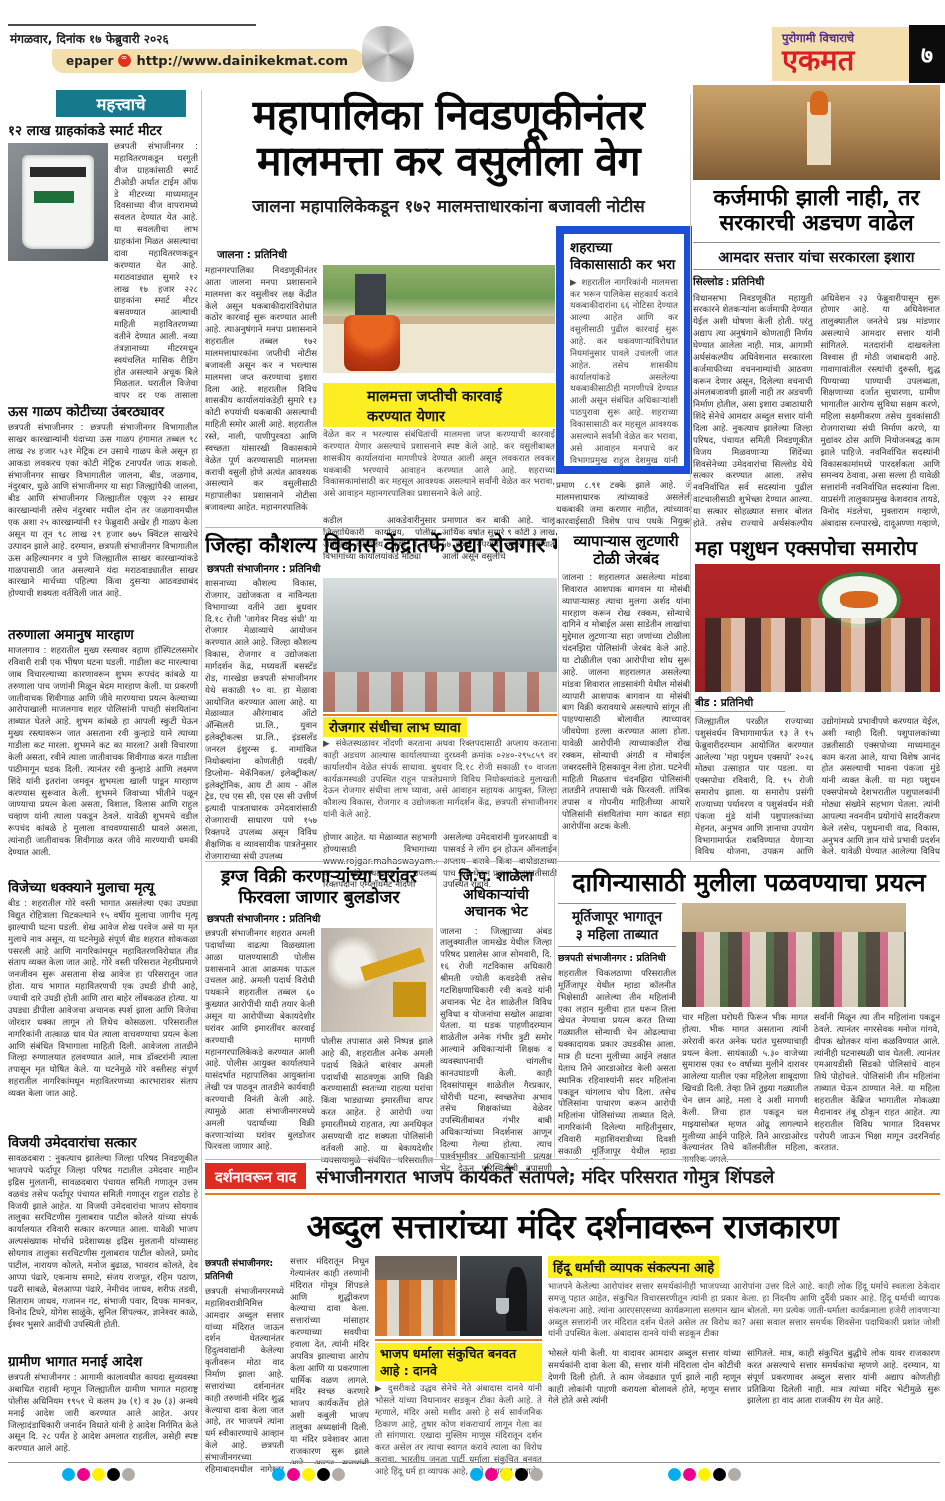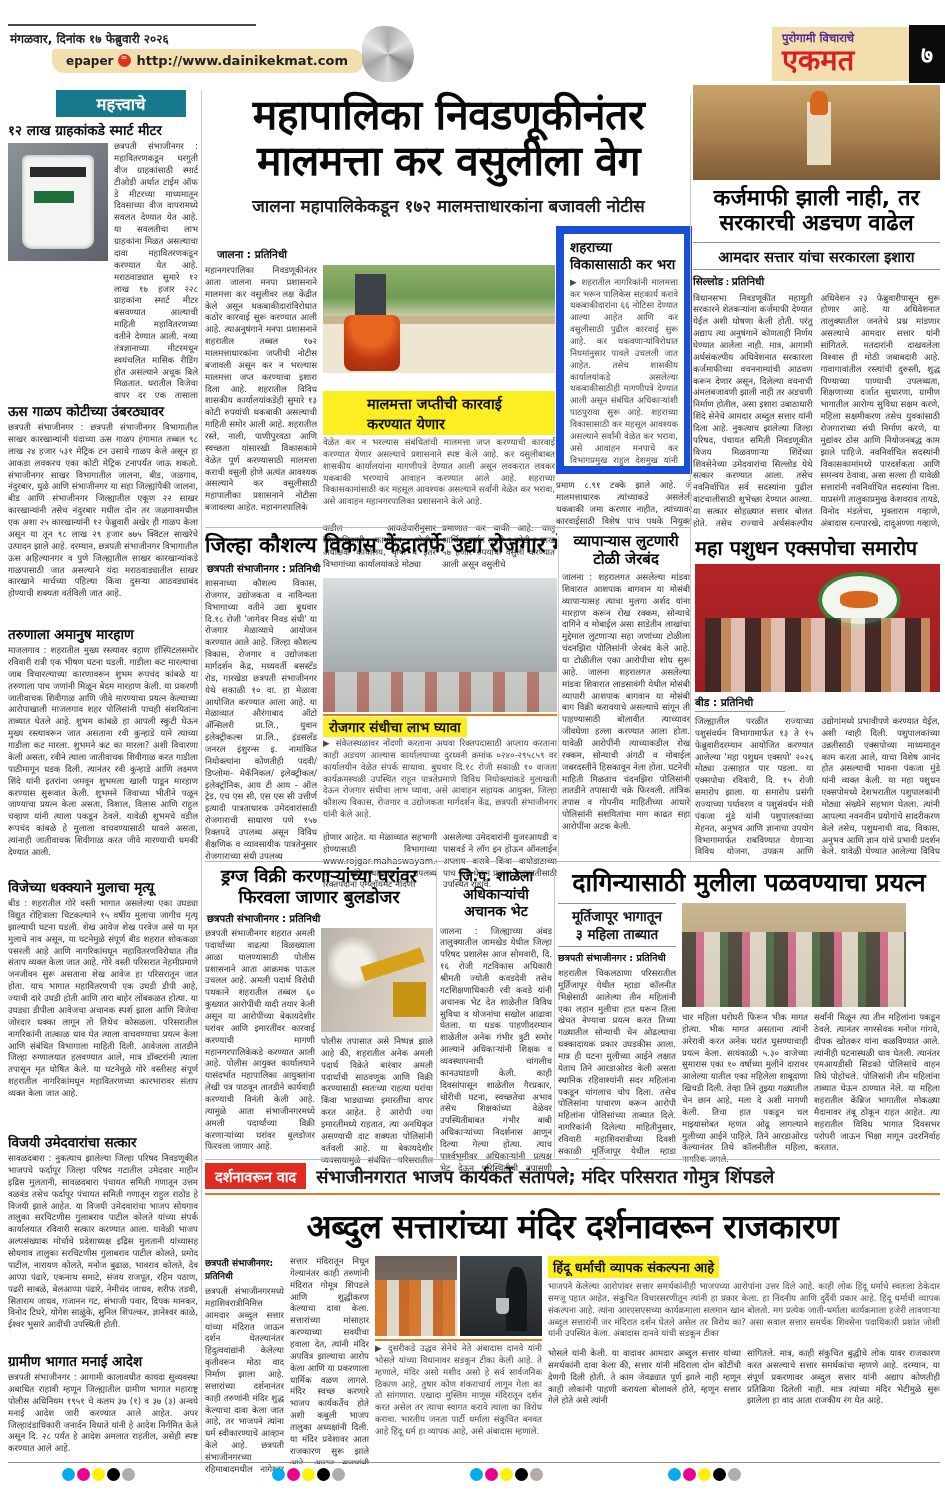--- a/index.html
+++ b/index.html
@@ -205,21 +205,21 @@
     <div class="byline" style="margin:0 0 4px 12px;">जालना : प्रतिनिधी</div>
     <div class="flexrow">
       <div class="body-txt" style="width:112px; height:262px;">महानगरपालिका निवडणूकीनंतर आता जालना मनपा प्रशासनाने मालमत्ता कर वसुलीवर लक्ष केंद्रीत केले असून थकबाकीदारांविरोधात कठोर कारवाई सुरू करण्यात आली आहे. त्याअनुषंगाने मनपा प्रशासनाने शहरातील तब्बल १७२ मालमत्ताधारकांना जप्तीची नोटीस बजावली असून कर न भरल्यास मालमत्ता जप्त करण्याचा इशारा दिला आहे. शहरातील विविध शासकीय कार्यालयांकडेही सुमारे १३ कोटी रुपयांची थकबाकी असल्याची माहिती समोर आली आहे. शहरातील रस्ते, नाली, पाणीपुरवठा आणि स्वच्छता यांसारखी विकासकामे वेळेत पूर्ण करण्यासाठी मालमत्ता कराची वसुली होणे अत्यंत आवश्यक असल्याने कर वसुलीसाठी महापालीका प्रशासनाने नोटीसा बजावल्या आहेत. महानगरपालिके</div>
       <div style="width:232px;">
         <div class="ph ph-building" style="width:232px; height:108px;">
           <div class="wall"></div>
             <div class="roof"></div>
             <div class="statue"></div>
             <div class="garland"></div>
         </div>
-        <div class="ystrip" style="margin-top:18px;padding-left:44px;">मालमत्ता जप्तीची कारवाई करण्यात येणार</div>
+        <div class="ystrip" style="margin-top:10px;padding-left:44px;">मालमत्ता जप्तीची कारवाई करण्यात येणार</div>
         <div class="body-txt gray-txt" style="height:82px; margin-top:2px;">वेळेत कर न भरल्यास संबंधितांची मालमत्ता जप्त करण्याची कारवाई करण्यात येणार असल्याचे प्रशासनाने स्पष्ट केले आहे. कर वसुलीबाबत शासकीय कार्यालयांना मागणीपत्रे देण्यात आली असून लवकरात लवकर थकबाकी भरण्याचे आवाहन करण्यात आले आहे. शहराच्या विकासकामांसाठी कर महसूल आवश्यक असल्याने सर्वांनी वेळेत कर भरावा, असे आवाहन महानगरपालिका प्रशासनाने केले आहे.</div>
         <div class="flexrow" style="margin-top:4px;">
           <div class="body-txt" style="width:113px; height:58px;">कडील आकडेवारीनुसार जिल्हाधिकारी कार्यालय, पोलीस अधीक्षक कार्यालय, कृषी व इतर विभागांच्या कार्यालयांकडे मोठ्या</div>
           <div class="body-txt" style="width:113px; height:58px;">प्रमाणात कर बाकी आहे. चालू आर्थिक वर्षात सुमारे ९ कोटी ३ लाख ५७ हजार रुपयांची वसुली करण्यात आली असून वसुलीचे</div>
         </div>
       </div>
     </div>
   </div>
 
   <div id="sidebox">
@@ -317,20 +317,21 @@
       <div class="body-txt" style="width:80px; height:208px;">सत्तार मंदिरातून निघून गेल्यानंतर काही तरुणांनी मंदिरात गोमूत्र शिंपडले आणि शुद्धीकरण केल्याचा दावा केला. सत्तारांच्या मांसाहार करण्याच्या सवयीचा हवाला देत, त्यांनी मंदिर अपवित्र झाल्याचा आरोप केला आणि या प्रकरणाला धार्मिक वळण लागले. मंदिर स्वच्छ करणारे भाजप कार्यकर्तेच होते अशी कबुली भाजप तालुका अध्यक्षांनी दिली. या मंदिर प्रवेशावर आता राजकारण सुरू झाले आहे. अब्दुल सत्तारांनी हिंदू धर्म स्वीकारला आहे का ? नसेल तर मग त्यांनी बाहेरून दर्शन घ्यायला हवे होते अशी टीका भाजप आध्यात्मिक आघाडी प्रमुख आचार्य तुषार</div>
       <div style="width:168px;">
         <div class="flexrow" style="gap:3px;">
           <div class="ph ph-temple1" style="width:82px; height:80px;"></div>
           <div class="ph ph-temple2" style="width:82px; height:80px;">
               <div class="man"></div>
               <div class="bucket"></div>
             </div>
         </div>
         <div class="oline" style="margin-top:3px;"></div>
+        <div class="ytitle-sm" style="margin-top:2px;">भाजप धर्माला संकुचित बनवत आहे : दानवे</div>
         <div class="body-txt gray-txt" style="height:106px; margin-top:2px;">▶ दुसरीकडे उद्धव सेनेचे नेते अंबादास दानवे यांनी भोसले यांच्या विधानावर सडकून टीका केली आहे. ते म्हणाले, मंदिर असो मशीद असो हे सर्व सार्वजनिक ठिकाण आहे, तुषार कोण शंकराचार्य लागून गेला का तो सांगणारा. एखादा मुस्लिम माणूस मंदिरातून दर्शन करत असेल तर त्याचा स्वागत करावे त्याला का विरोध करावा. भारतीय जनता पार्टी धर्माला संकुचित बनवत आहे हिंदू धर्म हा व्यापक आहे, असे अंबादास म्हणाले.</div>
       </div>
       <div style="width:395px;">
         <div class="ytitle-sm" style="font-size:13px;">हिंदू धर्माची व्यापक संकल्पना आहे</div>
         <div class="body-txt gray-txt" style="height:62px; margin-top:3px;">भाजपने केलेल्या आरोपांवर सत्तार समर्थकांनीही भाजपच्या आरोपांना उत्तर दिले आहे. काही लोक हिंदू धर्माचे स्वतःला ठेकेदार समजू पहात आहेत, संकुचित विचारसरणीतून त्यांनी हा प्रकार केला. हा निंदनीय आणि दुर्दैवी प्रकार आहे. हिंदू धर्माची व्यापक संकल्पना आहे. त्यांना आरएसएसच्या कार्यक्रमाला सलमान खान बोलतो. मग प्रत्येक जाती-धर्माला कार्यक्रमाला हजेरी लावणाऱ्या अब्दुल सत्तारांनी जर मंदिरात दर्शन घेतले असेल तर विरोध का? असा सवाल सत्तार समर्थक शिवसेना पदाधिकारी प्रशांत जोशी यांनी उपस्थित केला. अंबादास दानवे यांची सडकून टीका</div>
         <div class="flexrow" style="margin-top:5px;">
           <div class="body-txt" style="width:193px; height:128px;">भोसले यांनी केली. या वादावर आमदार अब्दुल सत्तार यांच्या समर्थकांनी दावा केला की, सत्तार यांनी मंदिराला दोन कोटींची देणगी दिली होती. ते काम जेवढ्यात पूर्ण झाले नाही म्हणून काही लोकांनी पाहणी करायला बोलावले होते, म्हणून सत्तार गेले होते असे त्यांनी</div>
           <div class="body-txt" style="width:193px; height:128px;">सांगितले. मात्र, काही संकुचित बुद्धीचे लोक यावर राजकारण करत असल्याचे सत्तार समर्थकांचा म्हणणे आहे. दरम्यान, या संपूर्ण प्रकरणावर अब्दुल सत्तार यांनी अद्याप कोणतीही प्रतिक्रिया दिलेली नाही. मात्र त्यांच्या मंदिर भेटीमुळे सुरू झालेला हा वाद आता राजकीय रंग घेत आहे.</div>
         </div>
       </div>

